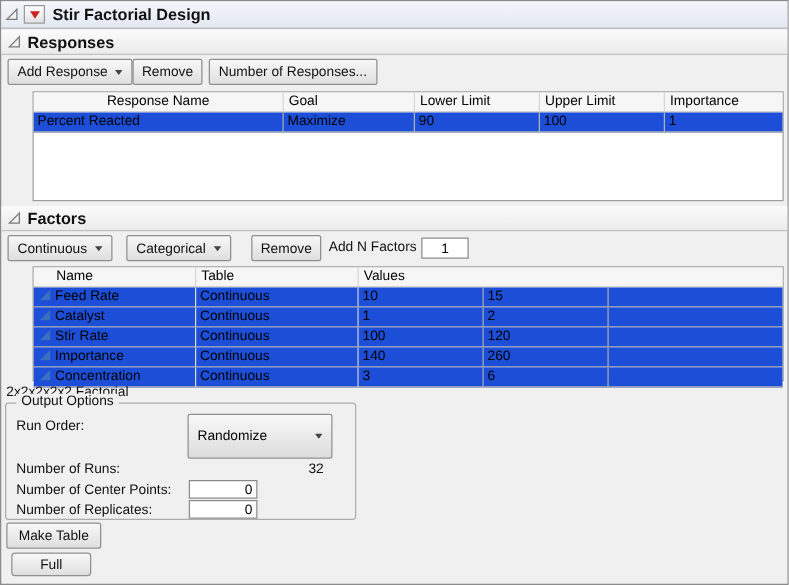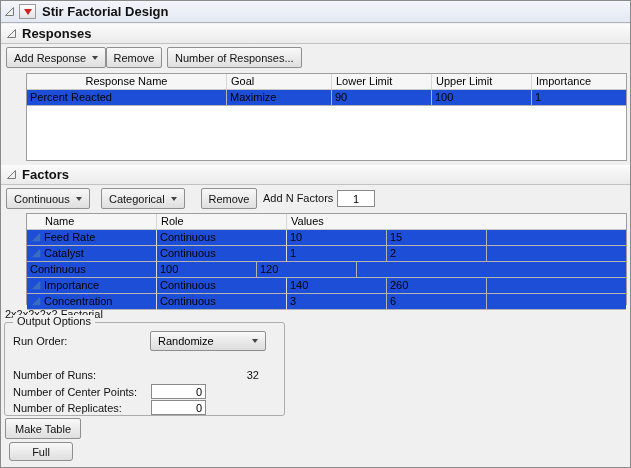--- a/index.html
+++ b/index.html
@@ -53,21 +53,21 @@
   
   .fc1{width:130px;} .fc2{width:130px;} .fc3{width:100px;} .fc4{width:100px;} .fc5{flex:1;}
   .center{text-align:center;padding-left:0;}
   .fac-icon{display:inline-block;vertical-align:-1px;margin:0 3px 0 1px;}
 
   
   .groupbox{position:absolute;left:3px;top:321px;width:281px;height:94px;box-sizing:border-box;
     border:1px solid #adadad;border-radius:3px;}
   .legend{position:absolute;top:-8px;left:8px;background:#f0f0f0;padding:0 4px;font-size:11px;color:#111;}
   .g-abs{position:absolute;}
-  .dropdown{position:absolute;left:145px;top:8px;width:116px;height:20px;box-sizing:border-box;
+  .dropdown{position:absolute;left:145px;top:8px;width:116px;height:36px;box-sizing:border-box;
     background:linear-gradient(#f8f8f8,#dcdcdc);border:1px solid #8f8f8f;border-radius:2px;
     display:flex;align-items:center;justify-content:space-between;padding:0 7px;font-size:11px;}
 
   #make-table-btn{left:4px;top:417px;width:76px;}
   #back-btn{left:8px;top:441px;width:64px;height:19px;border-radius:3px;}
 </style>
 </head>
 <body>
 
 <div class="window">
@@ -134,21 +134,21 @@
   </div>
   <div class="btn" style="left:200px;top:187px;width:56px;">
     <span>Remove</span>
   </div>
   <span class="lbl" style="left:262px;top:191px;">Add N Factors</span>
   <input class="numbox" style="left: 336px; top: 189px; width: 38px; height: 17px; text-align: center;" value="1">
 
   <div class="tbl" id="factors-table">
     <div class="tbl-head">
       <div class="hc fc1" style="padding-left:18px">Name</div>
-      <div class="hc fc2">Role</div>
+      <div class="hc fc2">Table</div>
       <div class="hc fc5" style="border-right:none">Values</div>
     </div>
 
     <div class="row">
       <div class="cell soft fc1"><svg class="fac-icon" width="10" height="10" viewBox="0 0 12 12">
             <polygon points="1,11 11,11 11,1" fill="#3a6ebf"></polygon>
           </svg><span>Feed Rate</span></div>
       <div class="cell soft fc2">Continuous</div>
       <div class="cell fc3">10</div>
       <div class="cell fc4">15</div>
@@ -159,20 +159,23 @@
       <div class="cell soft fc1"><svg class="fac-icon" width="10" height="10" viewBox="0 0 12 12">
             <polygon points="1,11 11,11 11,1" fill="#3a6ebf"></polygon>
           </svg><span>Catalyst</span></div>
       <div class="cell soft fc2">Continuous</div>
       <div class="cell fc3">1</div>
       <div class="cell fc4">2</div>
       <div class="cell blank fc5"></div>
     </div>
 
     <div class="row">
+      <div class="cell soft fc1"><svg class="fac-icon" width="10" height="10" viewBox="0 0 12 12">
+            <polygon points="1,11 11,11 11,1" fill="#3a6ebf"></polygon>
+          </svg><span>Stir Rate</span></div>
       <div class="cell soft fc2">Continuous</div>
       <div class="cell fc3">100</div>
       <div class="cell fc4">120</div>
       <div class="cell blank fc5"></div>
     </div>
 
     <div class="row">
       <div class="cell soft fc1"><svg class="fac-icon" width="10" height="10" viewBox="0 0 12 12">
             <polygon points="1,11 11,11 11,1" fill="#3a6ebf"></polygon>
           </svg><span>Importance</span></div>

